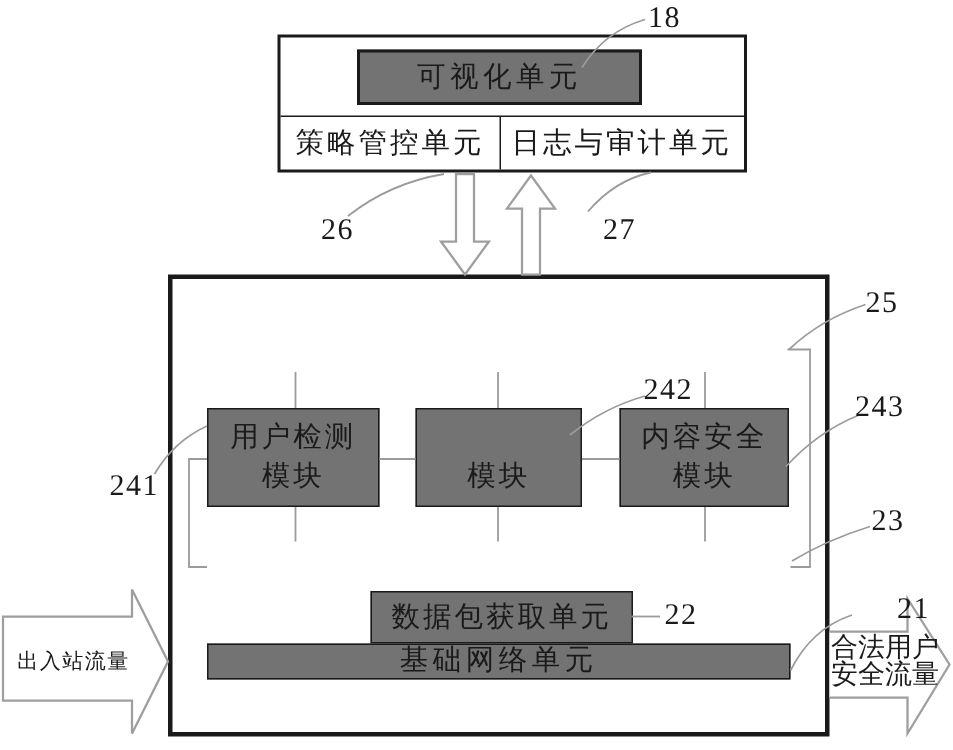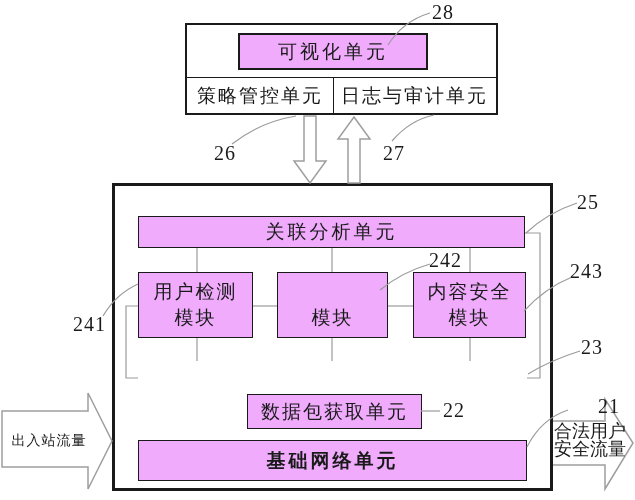--- a/index.html
+++ b/index.html
@@ -1,21 +1,21 @@
 <!DOCTYPE html>
 <html><head>
 <meta charset="utf-8">
 <style>
   html,body{margin:0;padding:0;background:#ffffff;}
   #canvas{
     position:relative;width:635px;height:500px;background:#ffffff;overflow:hidden;
     font-family:"Liberation Serif","DejaVu Serif",serif;color:#1a1a1a;
   }
   .box{
-    position:absolute;box-sizing:border-box;background:#f0abfc;
+    position:absolute;box-sizing:border-box;background:#737373;
     border:1.5px solid #1a1a1a;display:flex;align-items:center;justify-content:center;
     text-align:center;z-index:2;
   }
   .thick{border-width:2.5px;}
   .outer{background:#ffffff;z-index:1;}
   .cjk{font-size:19px;letter-spacing:3px;line-height:1.15;white-space:nowrap;}
   .cjk2{font-size:19px;letter-spacing:2px;line-height:1.35;}
   .num{
     position:absolute;font-size:20px;letter-spacing:1px;z-index:6;
     font-family:"Liberation Serif","DejaVu Serif",serif;white-space:nowrap;
@@ -45,23 +45,20 @@
 
   <div class="celltext" style="left:187px;top:79px;width:146px;height:33px;">
     <span class="cjk" style="letter-spacing:2px;">策略管控单元</span>
   </div>
   <div class="celltext" style="left:334px;top:79px;width:161px;height:33px;">
     <span class="cjk" style="letter-spacing:2px;">日志与审计单元</span>
   </div>
 
   <div class="box outer" style="left:112px;top:183px;width:441px;height:308px;border-width:3px;"></div>
 
-  <div class="box" style="left:138px;top:216px;width:387px;height:32px;">
-    <span class="cjk">关联分析单元</span>
-  </div>
 
   <div class="box" style="left:138px;top:272px;width:115px;height:66px;">
     <span class="cjk2">
       <span>用户检测</span><br>
       <span>模块</span>
     </span>
   </div>
   <div class="box" style="left:277px;top:272px;width:111px;height:66px;">
     <span class="cjk2">
       <br>
@@ -73,21 +70,21 @@
       <span>内容安全</span><br>
       <span>模块</span>
     </span>
   </div>
 
 
   <div class="box" style="left:247px;top:394px;width:175px;height:35px;">
     <span class="cjk" style="letter-spacing:2px;">数据包获取单元</span>
   </div>
 
-  <div class="box" style="left:138px;top:440px;width:389px;height:41px;font-weight:bold;">
+  <div class="box" style="left:138px;top:429px;width:389px;height:24px;">
     <span class="cjk">基础网络单元</span>
   </div>
 
   <svg id="overlay" width="635" height="500" viewBox="0 0 635 500">
 
     <g stroke="#9b9b9b" stroke-width="1.2" fill="none">
       <path d="M197,248 V272"></path>
       <path d="M332,248 V272"></path>
       <path d="M470,248 V272"></path>
       <path d="M253,306 H277"></path>
@@ -113,23 +110,23 @@
     </g>
 
     <g stroke="#9e9e9e" stroke-width="1.5" fill="#ffffff">
       <path d="M304,116 H316 V161 H326 L310,183 L294,161 H304 Z"></path>
       <path d="M354,117 L370,139 H360 V183 H348 V139 H338 Z"></path>
       <path d="M2,411 H88 V393 L112,441 L88,489 V467 H2 Z"></path>
       <path d="M553,421 H605 V399 L633,443 L605,489 V465 H553"></path>
     </g>
   </svg>
 
-  <div class="num" style="left:432px;top:1px;">28</div>
+  <div class="num" style="left:432px;top:1px;">18</div>
   <div class="num" style="left:214px;top:142px;">26</div>
-  <div class="num" style="left:383px;top:142px;">27</div>
+  <div class="num" style="left:402px;top:142px;">27</div>
   <div class="num" style="left:577px;top:191px;">25</div>
   <div class="num" style="left:73px;top:313px;">241</div>
   <div class="num" style="left:429px;top:249px;">242</div>
   <div class="num" style="left:570px;top:260px;">243</div>
   <div class="num" style="left:581px;top:336px;">23</div>
   <div class="num" style="left:443px;top:399px;">22</div>
   <div class="num" style="left:570px;top:395px;margin-left:28px;">21</div>
 
   <div class="flowtext" style="left:8px;top:432px;width:82px;font-size:14px;letter-spacing:1px;">出入站流量</div>
   <div class="flowtext" style="left:554px;top:422px;width:54px;font-size:18px;line-height:18px;">

